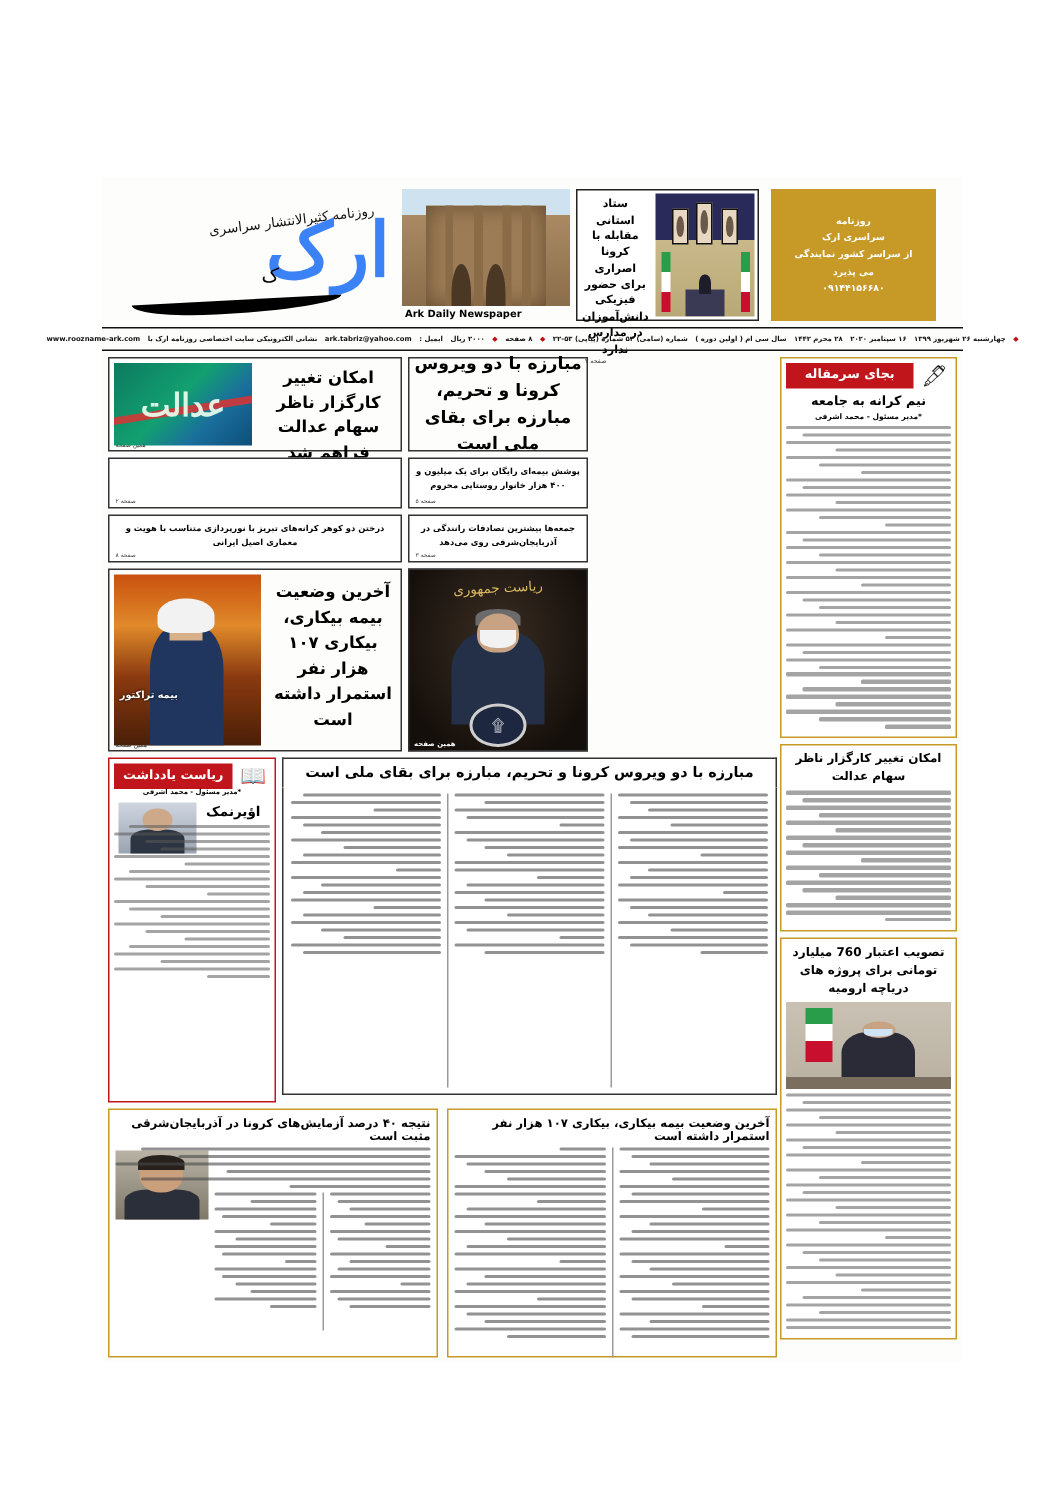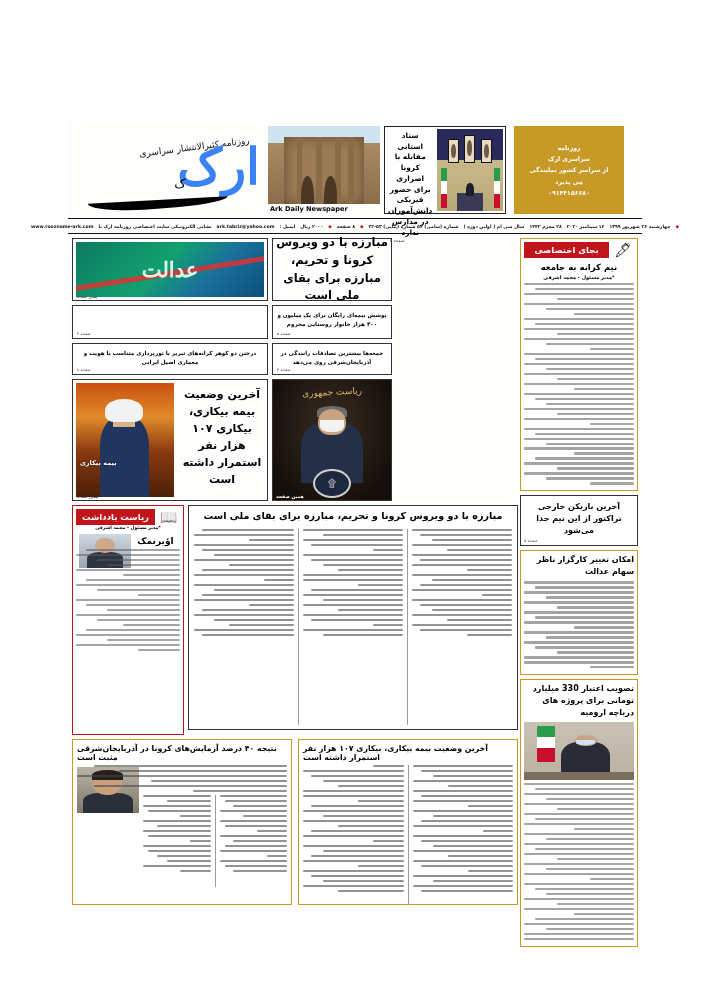--- a/index.html
+++ b/index.html
@@ -305,21 +305,21 @@
   .faketext i.s80 { width:80%; } .faketext i.s40 { width:40%; }
 
   .sb-brief {
     border:1px solid #333; padding:5px 3px 8px; text-align:center;
     direction:rtl; font-size:8px; font-weight:bold; line-height:1.5;
     position: relative; background:#fff; margin-bottom:4px;
   }
   .sb-brief .pg { position:absolute; left:3px; bottom:1px; font-size:4px; font-weight:normal; color:#444; }
 
   .sb-sec { border:1px solid #c79a28; padding:3px; margin-bottom:4px; background:#fff; }
-  .sb-sec-title { text-align:right; font-weight:bold; font-size:8px; direction:rtl; margin-bottom:3px; line-height:1.5; }
+  .sb-sec-title { text-align:center; font-weight:bold; font-size:8px; direction:rtl; margin-bottom:3px; line-height:1.5; }
 
   .urmia-photo {
     width:100%; height:58px; margin:3px 0; position:relative; overflow:hidden;
     background: linear-gradient(to bottom,#c9c2b4 0%, #b9b0a0 100%);
   }
   .urmia-flag { position:absolute; left:12%; top:6%; width:16%; height:62%;
     background: linear-gradient(to bottom,#2a9d4a 30%,#fff 30%,#fff 62%,#c8102e 62%); }
   .urmia-body { position:absolute; left:34%; top:34%; width:44%; height:66%; background:#2b2b38; border-radius:36% 36% 0 0; }
   .urmia-head { position:absolute; left:46%; top:22%; width:20%; height:20%; background:#c8a383; border-radius:50%; }
   .urmia-mask { position:absolute; left:47%; top:31%; width:18%; height:9%; background:#cfe3f5; border-radius:0 0 44% 44%; }
@@ -353,21 +353,21 @@
   .np-body{position:absolute;left:16%;top:52%;width:68%;height:52%;background:#2e3542;border-radius:36% 36% 0 0;}
   .note-title{ text-align:center; font-weight:bold; font-size:9px; direction:rtl; margin:6px 0 3px;}
   .note-by{ font-size:4.6px; font-weight:bold; direction:rtl; text-align:center; margin-bottom:2px;}
 
   
   .mid-wrap { position:absolute; left:120px; top:267px; width:330px; height:230px; }
 
   
   .bottom { position:absolute; left:4px; top:501px; width:446px; height:166px; }
   .bot-col { border:1px solid #c79a28; padding:4px; background:#fff; height:100%; }
-  .bot-head { text-align:left; font-weight:bold; font-size:7.8px; direction:rtl; margin-bottom:3px; }
+  .bot-head { text-align:right; font-weight:bold; font-size:7.8px; direction:rtl; margin-bottom:3px; }
   .bot-photo {
     width: 62px; height: 46px; float:left; margin: 2px 4px 2px 0;
     background: linear-gradient(to bottom,#b9b3a6 0%,#7e7869 100%);
     position:relative; overflow:hidden;
   }
   .bp-head{position:absolute;left:26%;top:10%;width:46%;height:50%;background:#c99f7c;border-radius:48%;}
   .bp-hair{position:absolute;left:24%;top:6%;width:50%;height:22%;background:#26211c;border-radius:50% 50% 0 0;}
   .bp-body{position:absolute;left:10%;top:56%;width:80%;height:50%;background:#2b2f3a;border-radius:32% 32% 0 0;}
 </style>
 </head>
@@ -437,20 +437,21 @@
       <span>۲۰۰۰ ریال</span>
       <span>ایمیل :</span>
       <span class="ltr">ark.tabriz@yahoo.com</span>
       <span>نشانی الکترونیکی سایت اختصاصی روزنامه ارک با</span>
       <span class="ltr">www.roozname-ark.com</span>
     </div>
 
     <div class="body-grid">
 
       <div class="lead-left">
+        <div class="lead-left-head">امکان تغییر کارگزار ناظر سهام عدالت فراهم شد</div>
         <div class="adalat-img">
           <div class="adalat-swoosh"></div>
           <div class="adalat-txt">عدالت</div>
         </div>
         <div class="lead-left-page">همین صفحه</div>
       </div>
 
       <div class="lead-main">
         <div class="lead-main-h">مبارزه با دو ویروس کرونا و تحریم، مبارزه برای بقای ملی است</div>
       </div>
@@ -470,21 +471,21 @@
         <span>جمعه‌ها بیشترین تصادفات رانندگی در آذربایجان‌شرقی روی می‌دهد</span>
         <span class="pg">صفحه ۳</span>
       </div>
 
       <div class="unemp">
         <div class="unemp-head">آخرین وضعیت بیمه بیکاری، بیکاری ۱۰۷ هزار نفر استمرار داشته است</div>
         <div class="worker-img">
           <div class="worker-body"></div>
           <div class="worker-neck"></div>
           <div class="worker-helm"></div>
-          <div class="worker-label">بیمه بیکاری</div>
+          <div class="worker-label">بیمه تراکتور</div>
         </div>
         <div class="unemp-cap">همین صفحه</div>
       </div>
 
       <div class="pres-photo">
         <div class="pres-bg"></div>
         <div class="pres-title">ریاست جمهوری</div>
         <div class="pres-body"></div>
         <div class="pres-hair"></div>
         <div class="pres-head"></div>
@@ -601,21 +602,21 @@
               <i class="s92"></i>
           </div>
         </div>
       </div>
 
       <div class="sidebar">
 
         <div class="sb-card">
           <div class="head-row">
             <div class="head-icon">🖋</div>
-            <div class="redhead" style="flex:1">بجای اختصاصی</div>
+            <div class="redhead" style="flex:1">بجای سرمقاله</div>
           </div>
           <div class="sb-title">نیم کرانه به جامعه</div>
           <div class="sb-byline">*مدیر مسئول - محمد اشرفی</div>
           <div class="faketext">
             <i class="s100"></i>
               <i class="s90"></i>
               <i class="s100"></i>
               <i class="s70"></i>
             <i class="s100"></i>
               <i class="s80"></i>
@@ -650,24 +651,20 @@
               <i class="s55"></i>
               <i class="s90"></i>
               <i class="s100"></i>
             <i class="s70"></i>
               <i class="s100"></i>
               <i class="s80"></i>
               <i class="s40"></i>
           </div>
         </div>
 
-        <div class="sb-brief">
-          <span>آخرین بازیکن خارجی تراکتور از این تیم جدا می‌شود</span>
-          <span class="pg">صفحه ۵</span>
-        </div>
 
         <div class="sb-sec">
           <div class="sb-sec-title">امکان تغییر کارگزار ناظر سهام عدالت</div>
           <div class="faketext">
             <i class="s100"></i>
               <i class="s90"></i>
               <i class="s100"></i>
               <i class="s80"></i>
             <i class="s100"></i>
               <i class="s70"></i>
@@ -680,21 +677,21 @@
             <i class="s100"></i>
               <i class="s90"></i>
               <i class="s70"></i>
               <i class="s100"></i>
             <i class="s100"></i>
               <i class="s40"></i>
           </div>
         </div>
 
         <div class="sb-sec">
-          <div class="sb-sec-title">تصویب اعتبار 330 میلیارد تومانی برای پروژه های دریاچه ارومیه</div>
+          <div class="sb-sec-title">تصویب اعتبار 760 میلیارد تومانی برای پروژه های دریاچه ارومیه</div>
           <div class="urmia-photo">
             <div class="urmia-flag"></div>
             <div class="urmia-body"></div>
             <div class="urmia-head"></div>
             <div class="urmia-mask"></div>
             <div class="urmia-desk"></div>
           </div>
           <div class="faketext">
             <i class="s100"></i>
               <i class="s90"></i>

